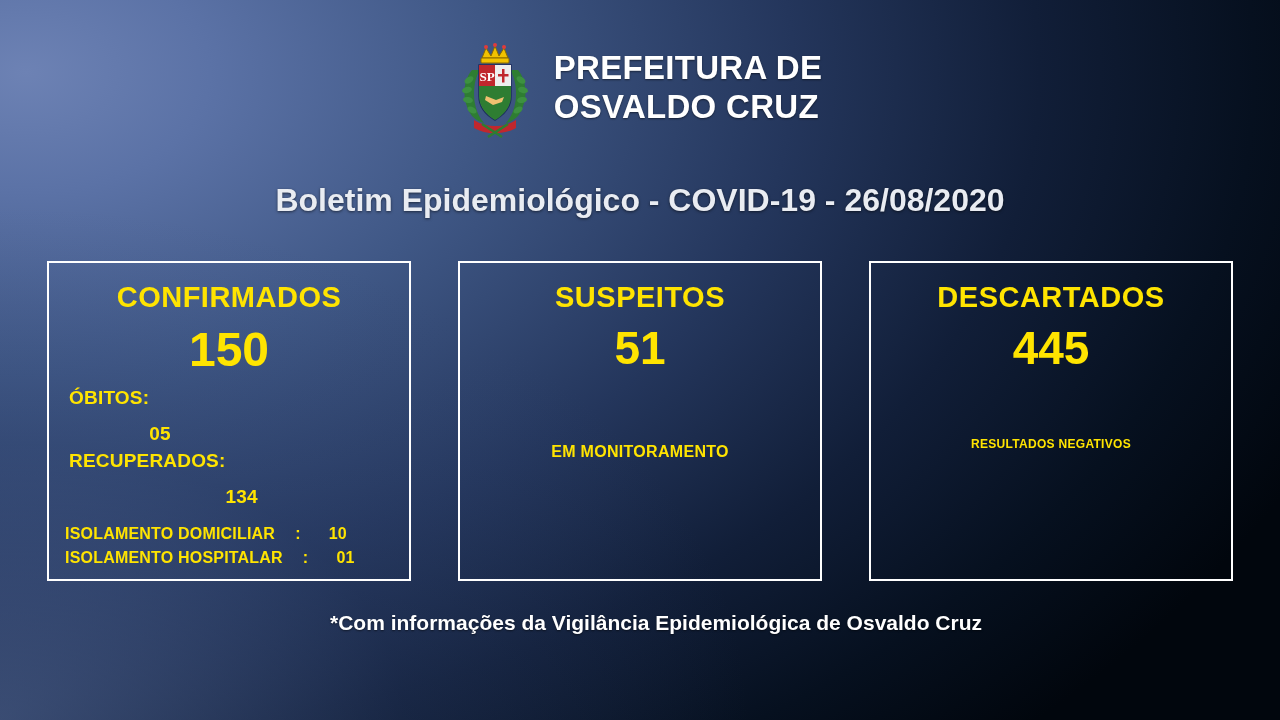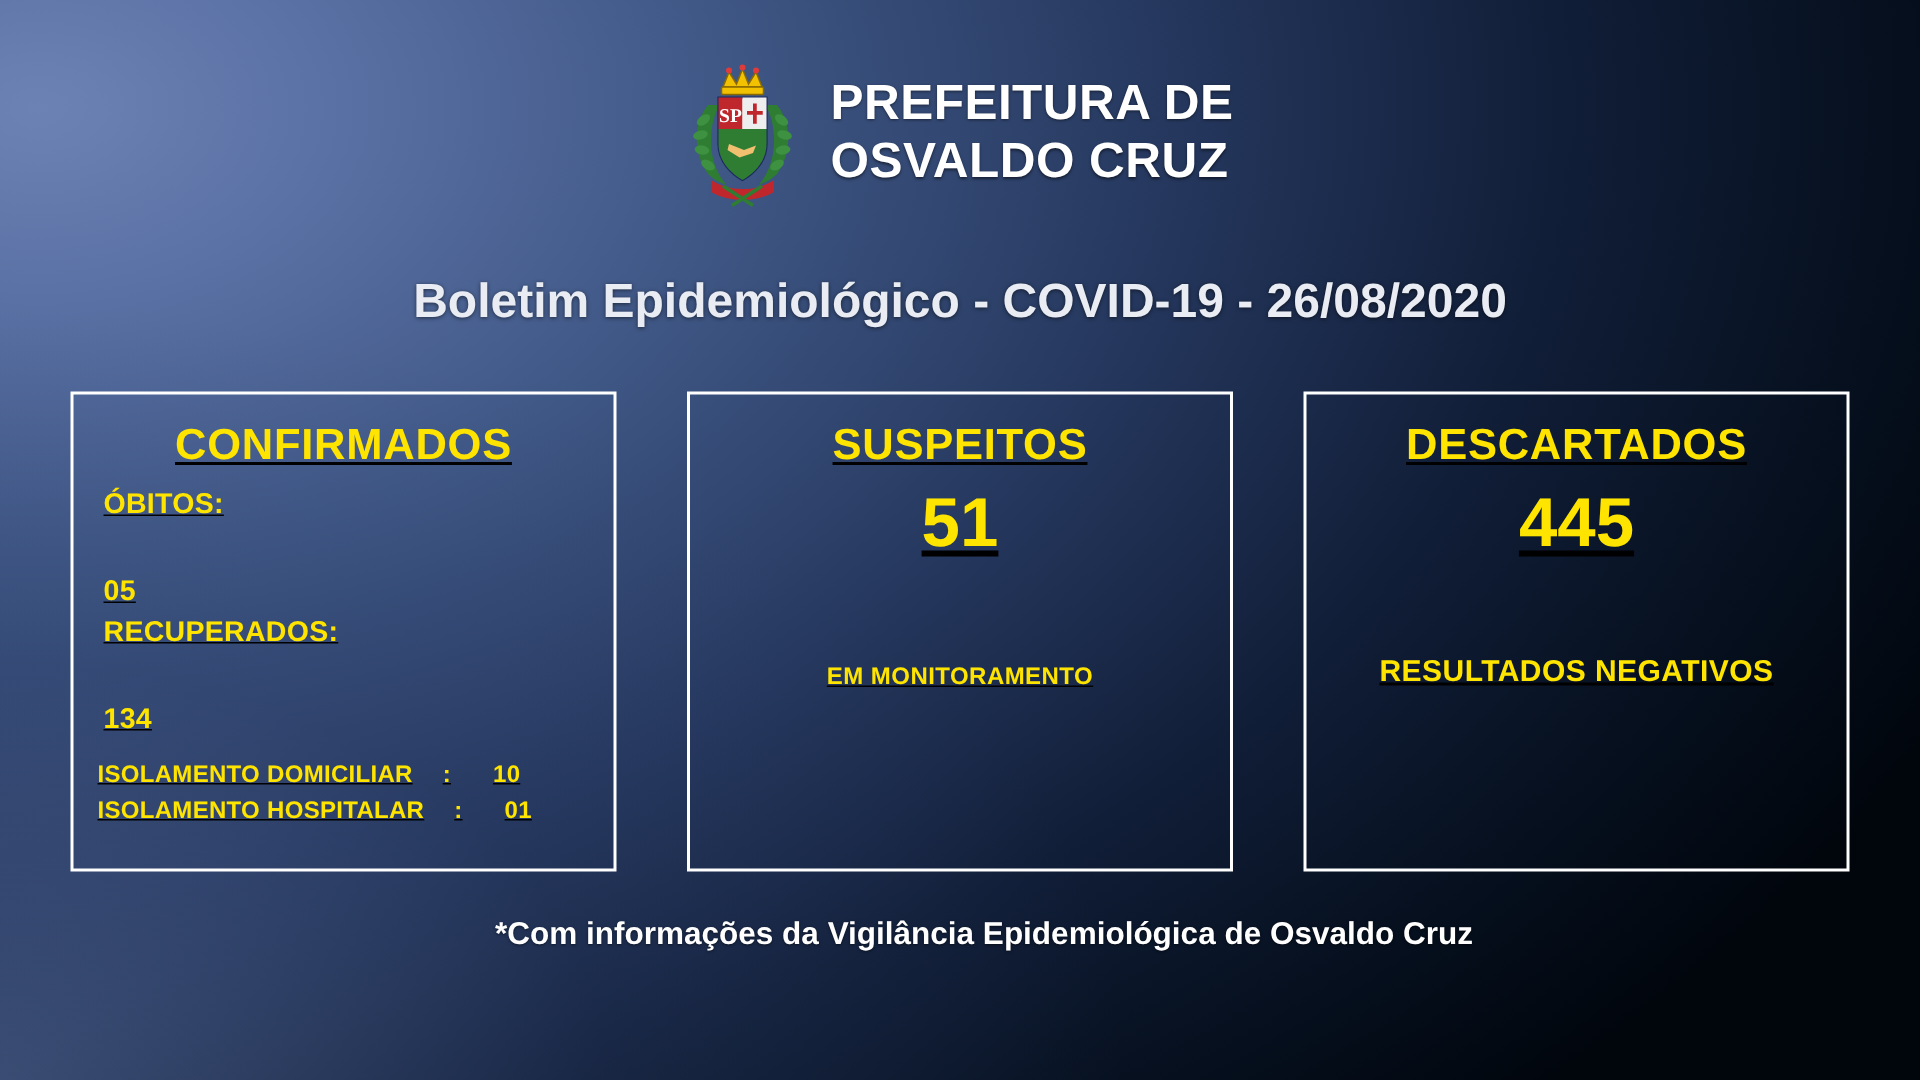--- a/index.html
+++ b/index.html
@@ -81,21 +81,20 @@
   .card {
     width: 364px;
     height: 320px;
     border: 2px solid #ffffff;
     box-sizing: border-box;
     padding: 14px 14px 10px 14px;
     display: flex;
     flex-direction: column;
     align-items: center;
     background: transparent;
-    text-decoration: underline;
   }
   .card-title {
     color: #ffe400;
     font-size: 29px;
     font-weight: bold;
     letter-spacing: 0.5px;
     text-align: center;
     margin: 4px 0 2px 0;
   }
   .card-number {
@@ -115,21 +114,20 @@
     margin-top: 10px;
     color: #ffe400;
     font-weight: bold;
   }
   .row-main {
     display: flex;
     font-size: 19px;
     padding: 0 8px 0 6px;
     margin-bottom: 5px;
     letter-spacing: 0.2px;
-    flex-direction: column;
   }
   .row-main .val { font-size: 19px; margin-top: 36px; }
   .spacer { height: 12px; }
   .row-iso {
     display: flex;
     align-items: baseline;
     justify-content: flex-start;
     font-size: 16px;
     padding: 0 0 0 2px;
     margin-bottom: 6px;
@@ -149,21 +147,21 @@
   }
   .mon-title { font-size: 16px; letter-spacing: 0.3px; }
   .mon-line { font-size: 16px; }
   .mon-line .val { font-size: 21px; }
 
   
   .neg-note {
     margin-top: 62px;
     color: #ffe400;
     font-weight: bold;
-    font-size: 20px;
+    font-size: 12px;
     letter-spacing: 0.3px;
     text-align: center;
   }
 
   
   .footer {
     position: relative;
     z-index: 2;
     text-align: center;
     color: #ffffff;
@@ -225,20 +223,21 @@
       <div>OSVALDO CRUZ</div>
     </div>
   </div>
 
   <div class="bulletin">Boletim Epidemiológico - COVID-19 - 26/08/2020</div>
 
   <div class="cards">
 
     <div class="card">
       <div class="card-title">CONFIRMADOS</div>
+      <div class="card-number big">150</div>
 
       <div class="detail-block">
         <div class="row-main">
           <span class="lbl">ÓBITOS:</span>
           <span class="val">05</span>
         </div>
         <div class="row-main">
           <span class="lbl">RECUPERADOS:</span>
           <span class="val">134</span>
         </div>

